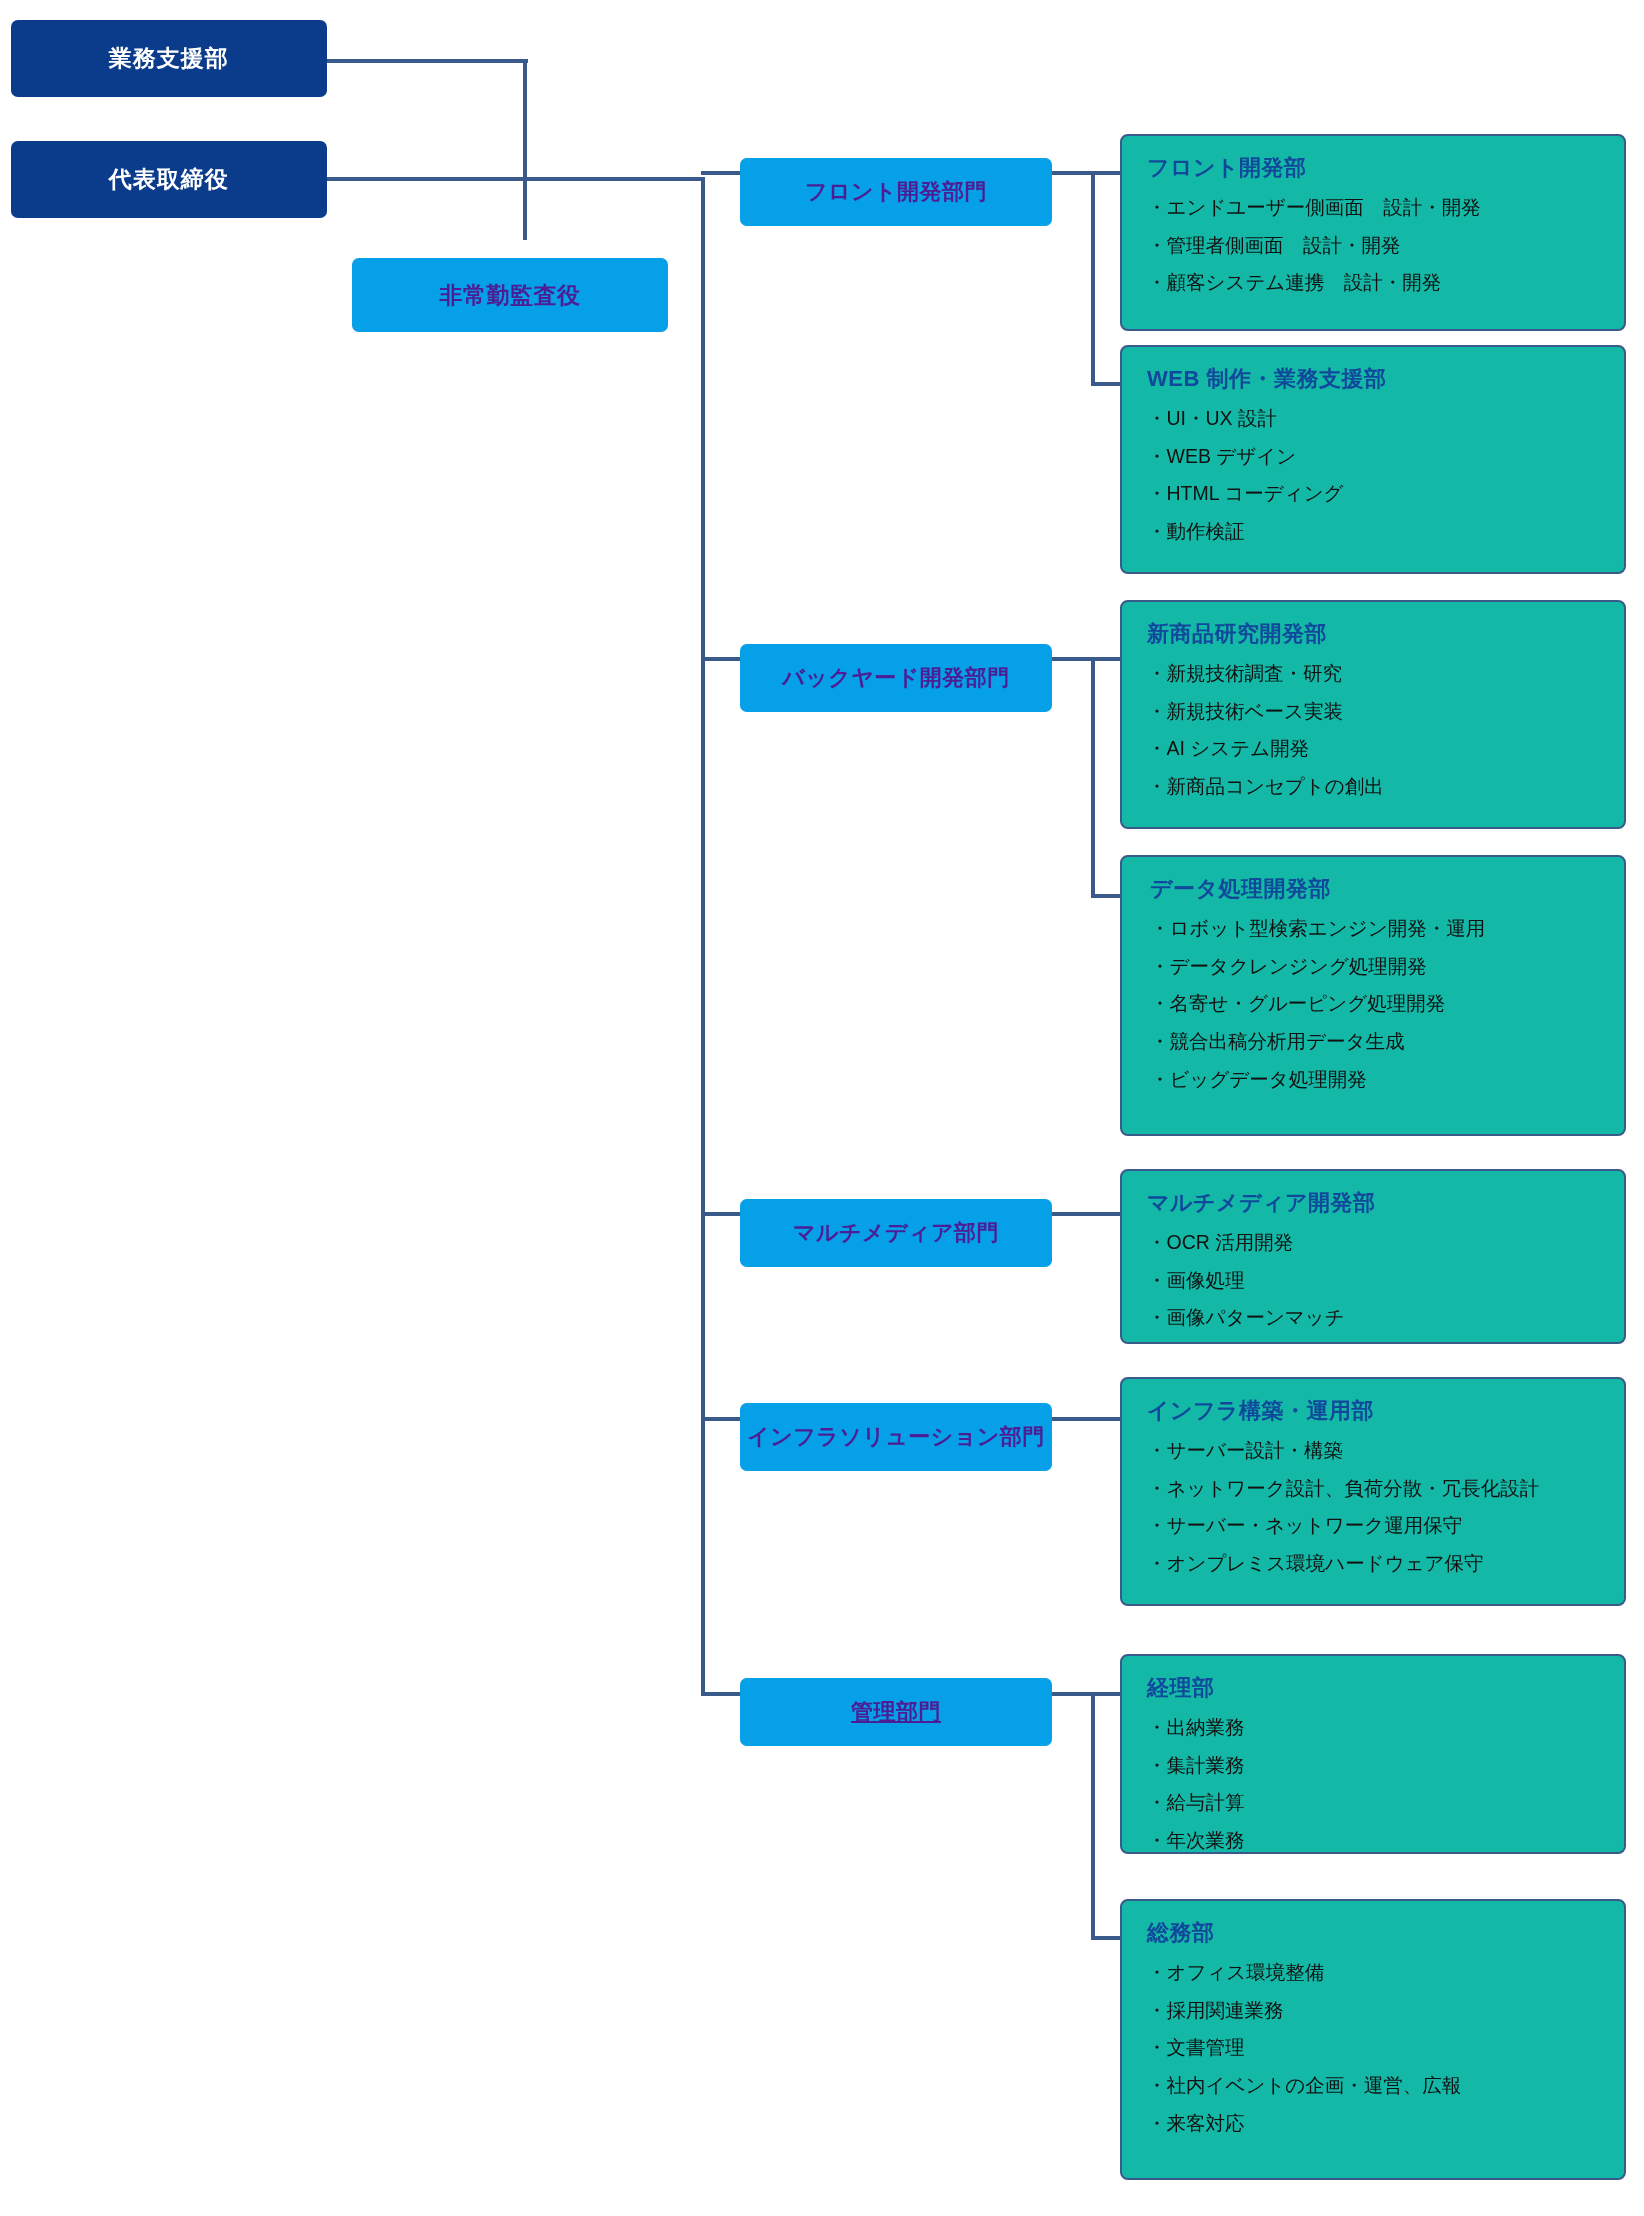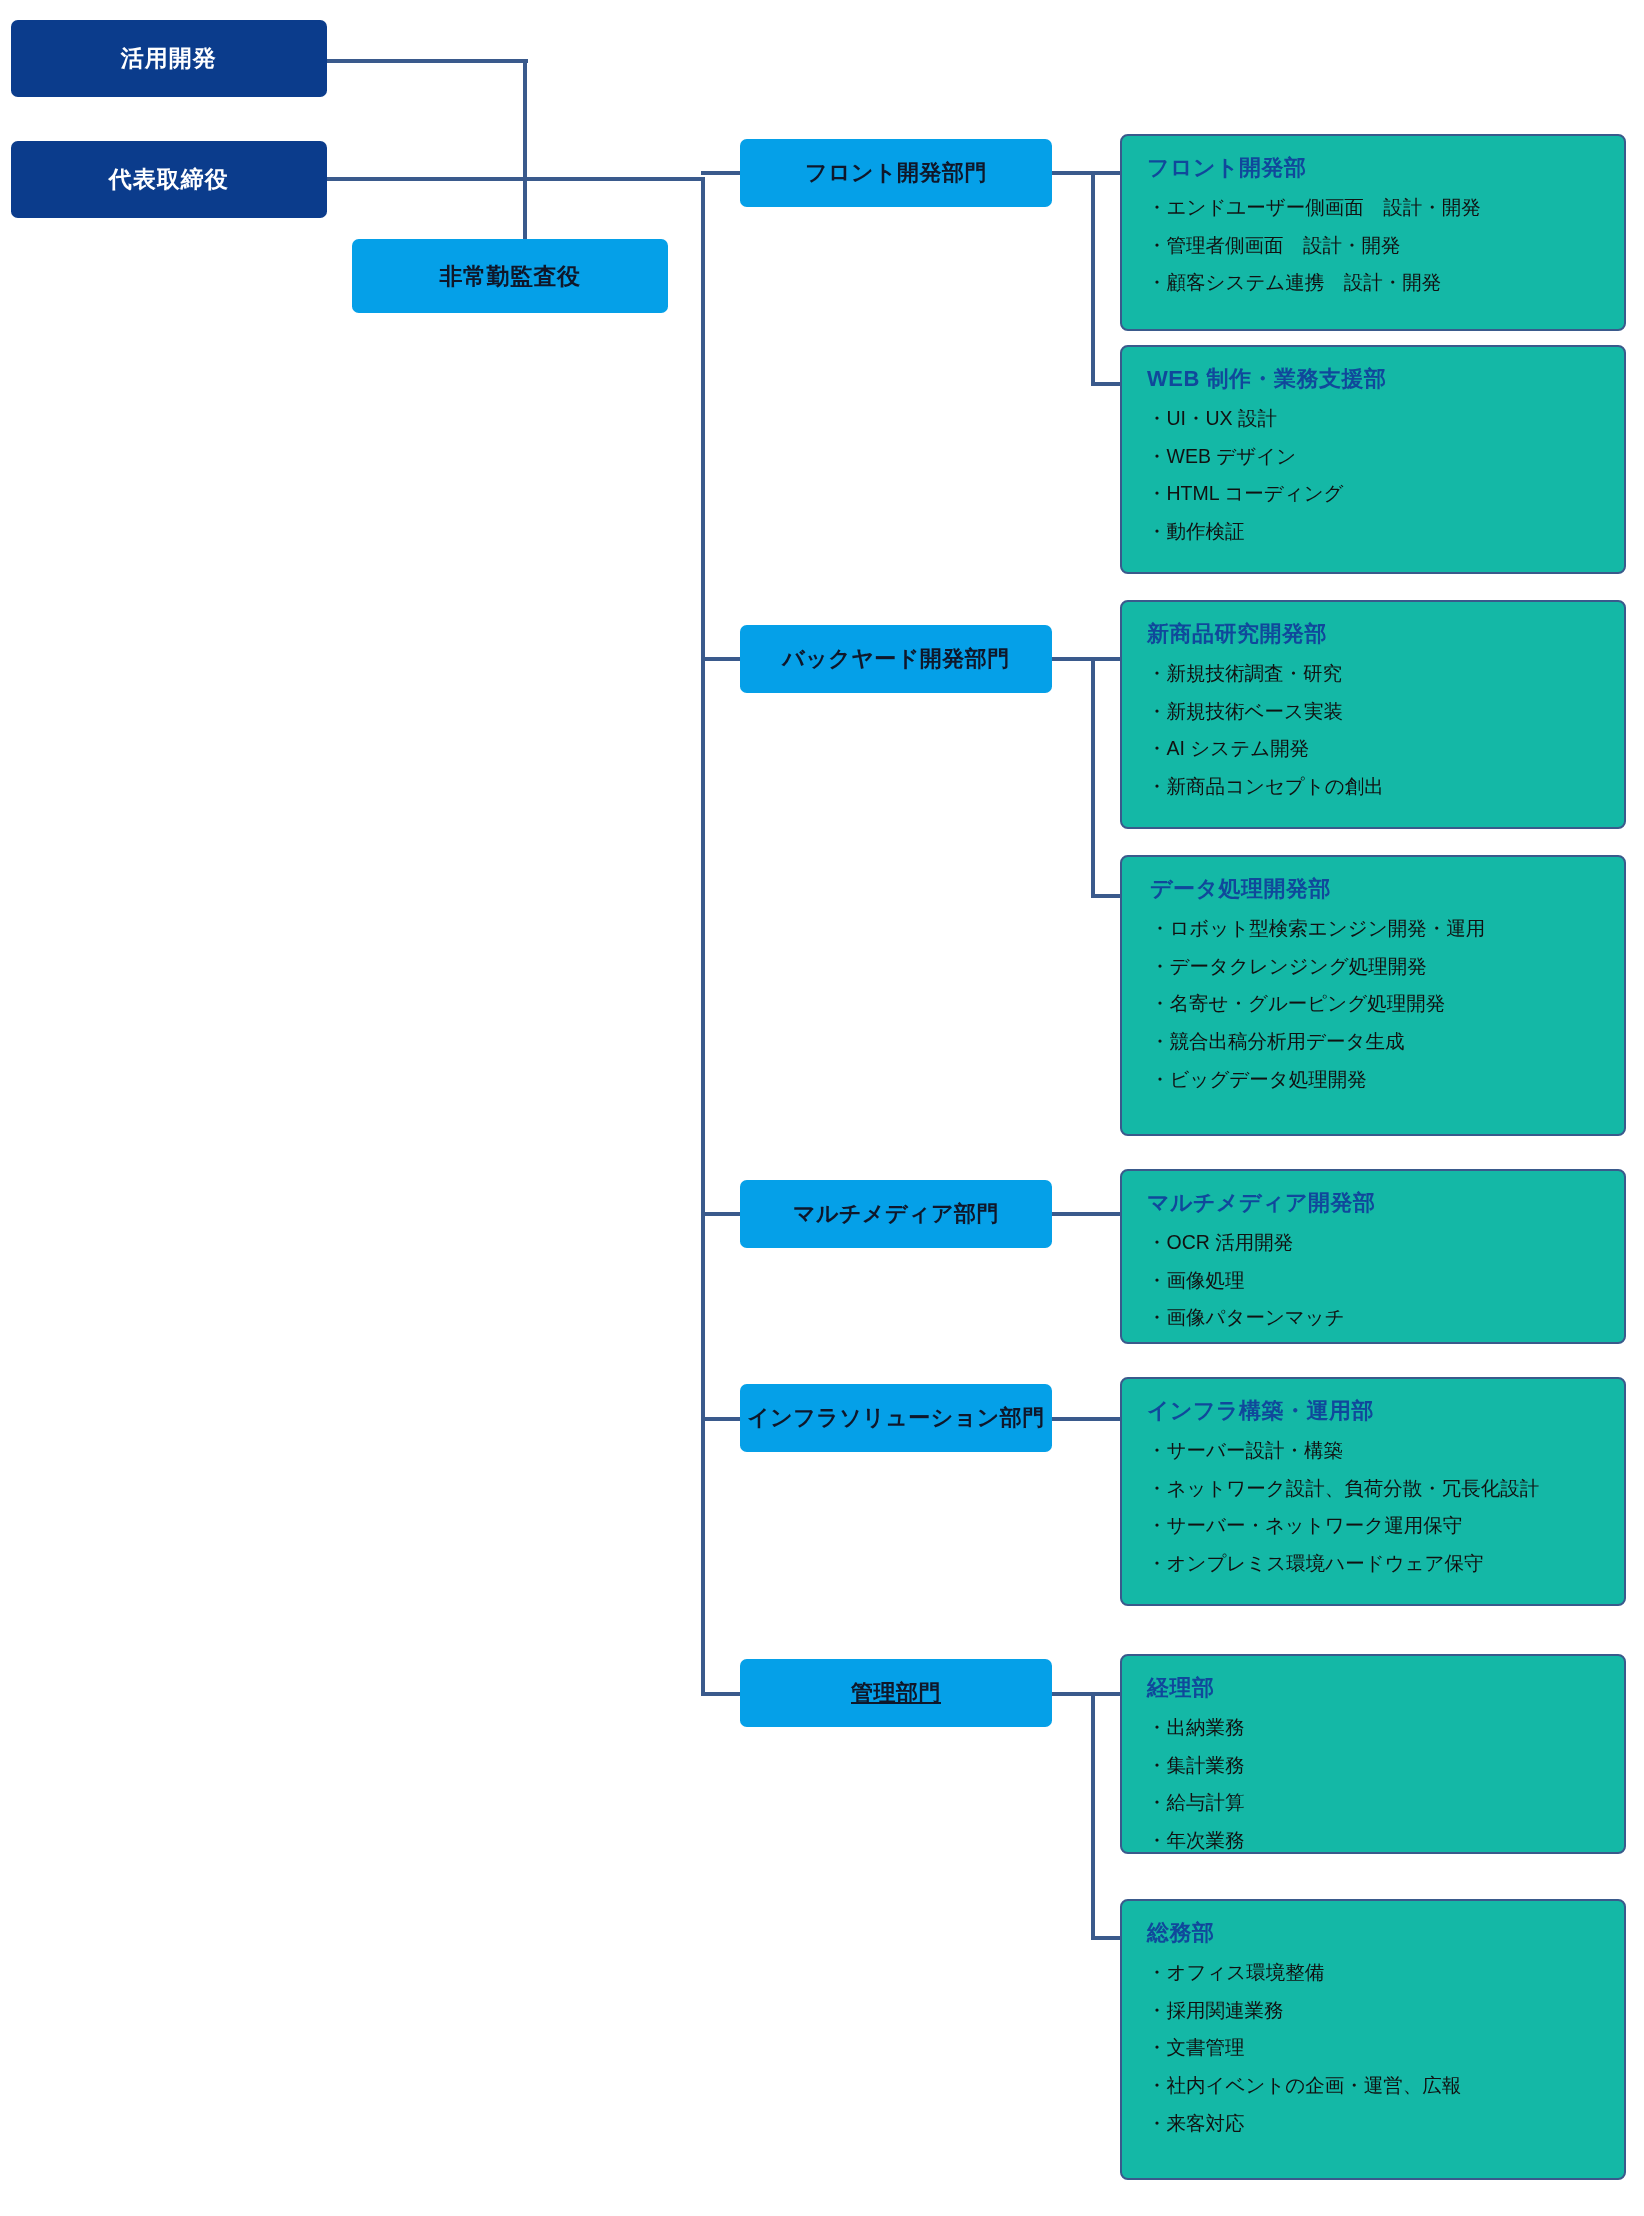--- a/index.html
+++ b/index.html
@@ -28,29 +28,30 @@
     font-weight: 700;
     letter-spacing: 1px;
     box-sizing: border-box;
   }
 
   
   .div-box {
     position: absolute;
     background: #05A0E8;
     border-radius: 6.8px;
-    color: #0f172a;
+    color: #4c1d95;
     display: flex;
     align-items: center;
     justify-content: center;
     font-weight: 700;
     letter-spacing: 0.5px;
     box-sizing: border-box;
     text-align: center;
     padding: 0 4.9px;
+    margin-top: 19px;
   }
 
   
   .card {
     position: absolute;
     background: #14b8a6;
     border: 2.4px solid #3A5A8C;
     border-radius: 7.8px;
     box-sizing: border-box;
     padding: 19.5px 25px 9.7px 25px;
@@ -123,21 +124,21 @@
 
   <div class="hline" style="left:1049px; top:1212px; width:73px;"></div>
 
   <div class="hline" style="left:1049px; top:1417px; width:73px;"></div>
 
   <div class="hline" style="left:1049px; top:1692px; width:73px;"></div>
   <div class="vline" style="left:1091px; top:1692px; height:248px;"></div>
   <div class="hline" style="left:1091px; top:1936px; width:32px;"></div>
 
   <div class="exec-box" style="left:10.7px; top:20.4px; width:316px; height:77px; font-size:23px;">
-    <span>活用開発</span>
+    <span>業務支援部</span>
   </div>
 
   <div class="exec-box" style="left:10.7px; top:141px; width:316px; height:77px; font-size:23px;">
     <span>代表取締役</span>
   </div>
 
   <div class="div-box" style="left:352px; top:239px; width:316px; height:74px; font-size:23px;">
     <span>非常勤監査役</span>
   </div>
 

